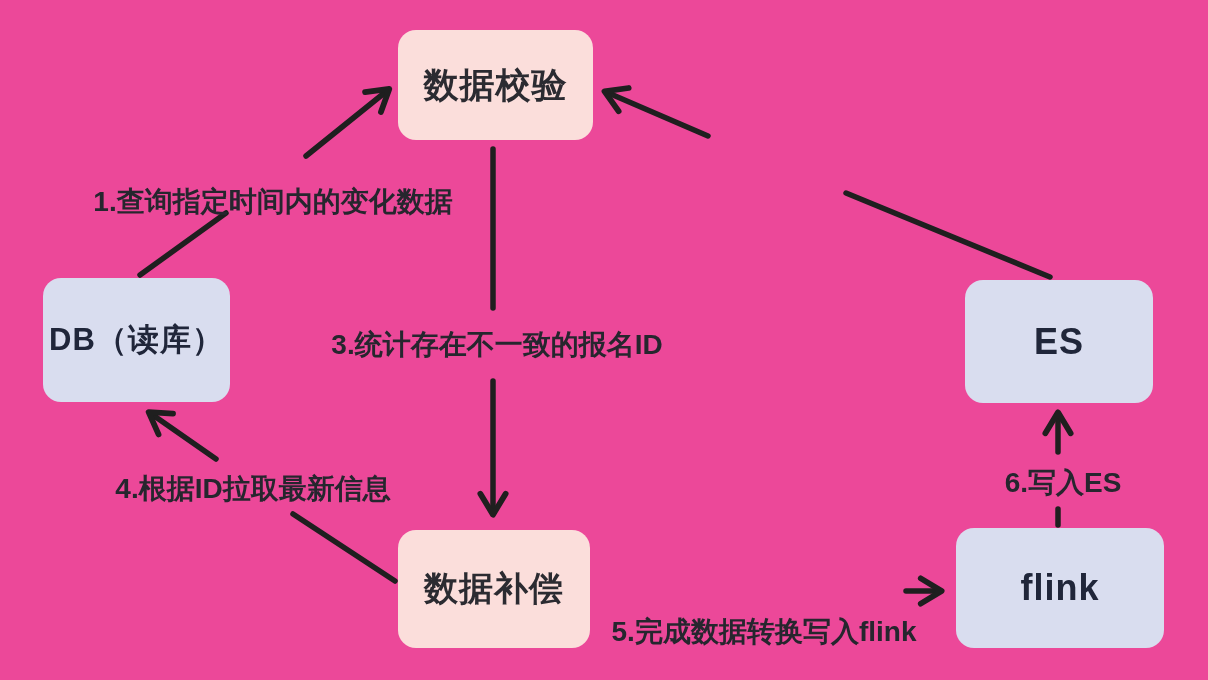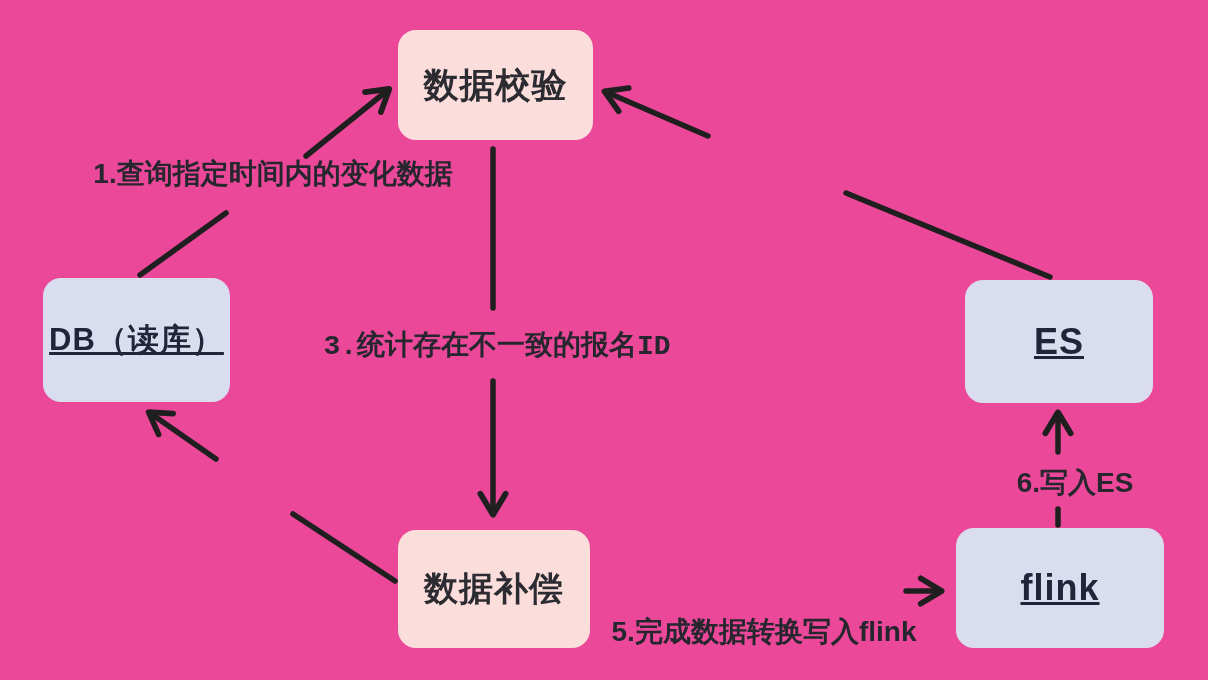--- a/index.html
+++ b/index.html
@@ -12,21 +12,21 @@
   }
   .arrows{position:absolute;left:0;top:0;width:1208px;height:680px;}
   .node{
     position:absolute;
     display:flex;align-items:center;justify-content:center;
     border-radius:18px;
     font-weight:700;
     letter-spacing:1px;
   }
   .node.pink{background:#fbdedb;color:#2b2b31;}
-  .node.lavender{background:#d9ddef;color:#20263a;text-decoration:underline;}
+  .node.lavender{background:#d9ddef;color:#20263a;}
   .node span{white-space:nowrap;}
   .edge-label{
     position:absolute;
     transform:translate(-50%,-50%);
     font-weight:700;
     font-size:28px;
     color:#26262e;
     white-space:nowrap;
   }
   .watermark{
@@ -97,24 +97,25 @@
   </div>
 
   <div class="node lavender" style="left:965px;top:280px;width:188px;height:123px;font-size:36px;">
     <span>ES</span>
   </div>
 
   <div class="node lavender" style="left:956px;top:528px;width:208px;height:120px;font-size:36px;">
     <span>flink</span>
   </div>
 
-  <div class="edge-label" style="left:273px;top:174px;">1.查询指定时间内的变化数据</div>
+  <div class="edge-label" style="left:273px;top:202px;">1.查询指定时间内的变化数据</div>
 
 
-  <div class="edge-label" style="left:497px;top:345px;font-family:Liberation Mono, monospace;">3.统计存在不一致的报名ID</div>
+  <div class="edge-label" style="left:497px;top:345px;">3.统计存在不一致的报名ID</div>
 
+  <div class="edge-label" style="left:253px;top:489px;">4.根据ID拉取最新信息</div>
 
   <div class="edge-label" style="left:764px;top:592px;margin-top:40px;">5.完成数据转换写入flink</div>
 
-  <div class="edge-label" style="left:1063px;top:483px;margin-left:12px;">6.写入ES</div>
+  <div class="edge-label" style="left:1063px;top:483px;">6.写入ES</div>
 
 
 </div>
 
 </body></html>

